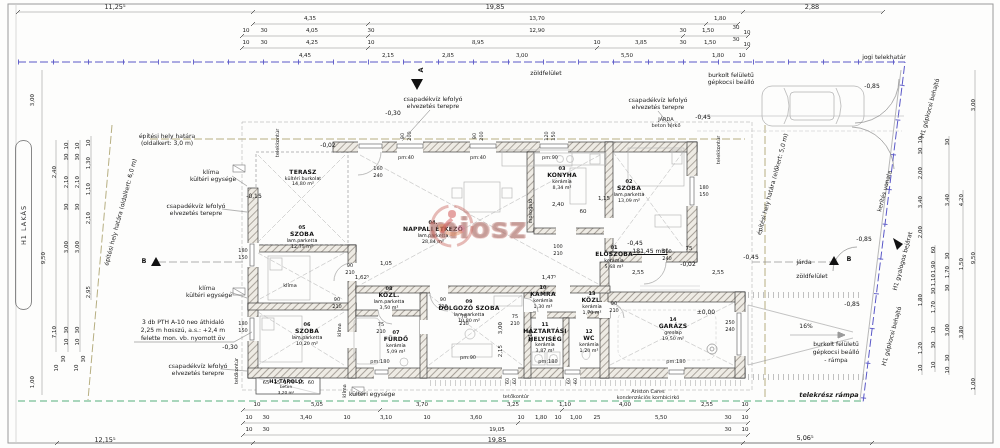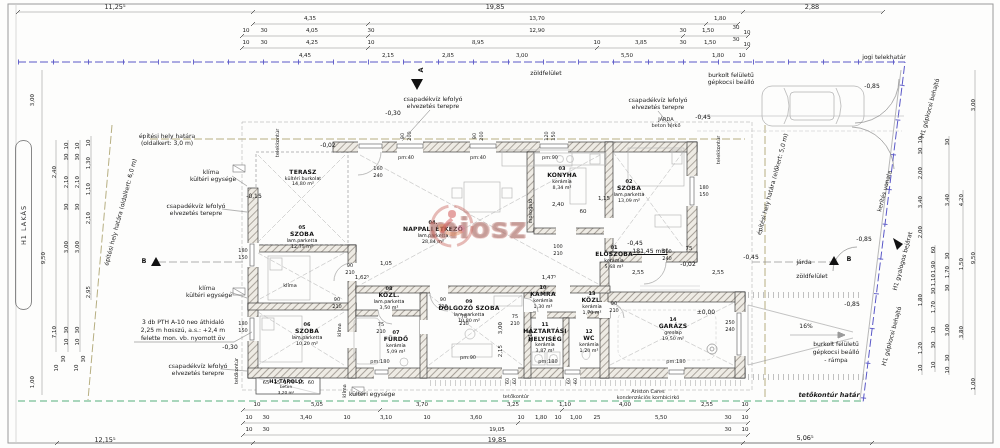--- a/index.html
+++ b/index.html
@@ -622,21 +622,21 @@
 <span class="d ann" style="left:209px;top:295px">kültéri egysége</span>
 <span class="d ann" style="left:372px;top:394px">kültéri egysége</span>
 <span class="dv f5" style="left:344px;top:391px">klíma</span>
 <span class="d f5" style="left:290px;top:285px">klíma</span>
 <span class="dv f5" style="left:339px;top:330px">klíma</span>
 <span class="dv f5" style="left:530px;top:211px">mosogató</span>
 <span class="d f5" style="left:648px;top:391px">Ariston Cares</span>
 <span class="d f5" style="left:648px;top:397px">kondenzációs kombicirkó</span>
 
 <span class="d ann" style="left:884px;top:57px">jogi telekhatár</span>
-<span class="d ital f65" style="left:829px;top:395px">tetőkontúr határ</span>
+<span class="d ital f65" style="left:829px;top:395px">telekrész rámpa</span>
 <span class="r75" style="left:884px;top:191px">kerítés vonala</span>
 <span class="d ann" style="left:546px;top:73px">zöldfelület</span>
 <span class="d ann" style="left:812px;top:276px">zöldfelület</span>
 <span class="d ann" style="left:804px;top:262px">járda</span>
 <span class="d f5" style="left:666px;top:119px">JÁRDA</span>
 <span class="d f5" style="left:666px;top:125px">beton térkő</span>
 <span class="d ann" style="left:731px;top:75px">burkolt felületű</span>
 <span class="d ann" style="left:731px;top:82px">gépkocsi beálló</span>
 <span class="d ann" style="left:836px;top:344px">burkolt felületű</span>
 <span class="d ann" style="left:836px;top:352px">gépkocsi beálló</span>

